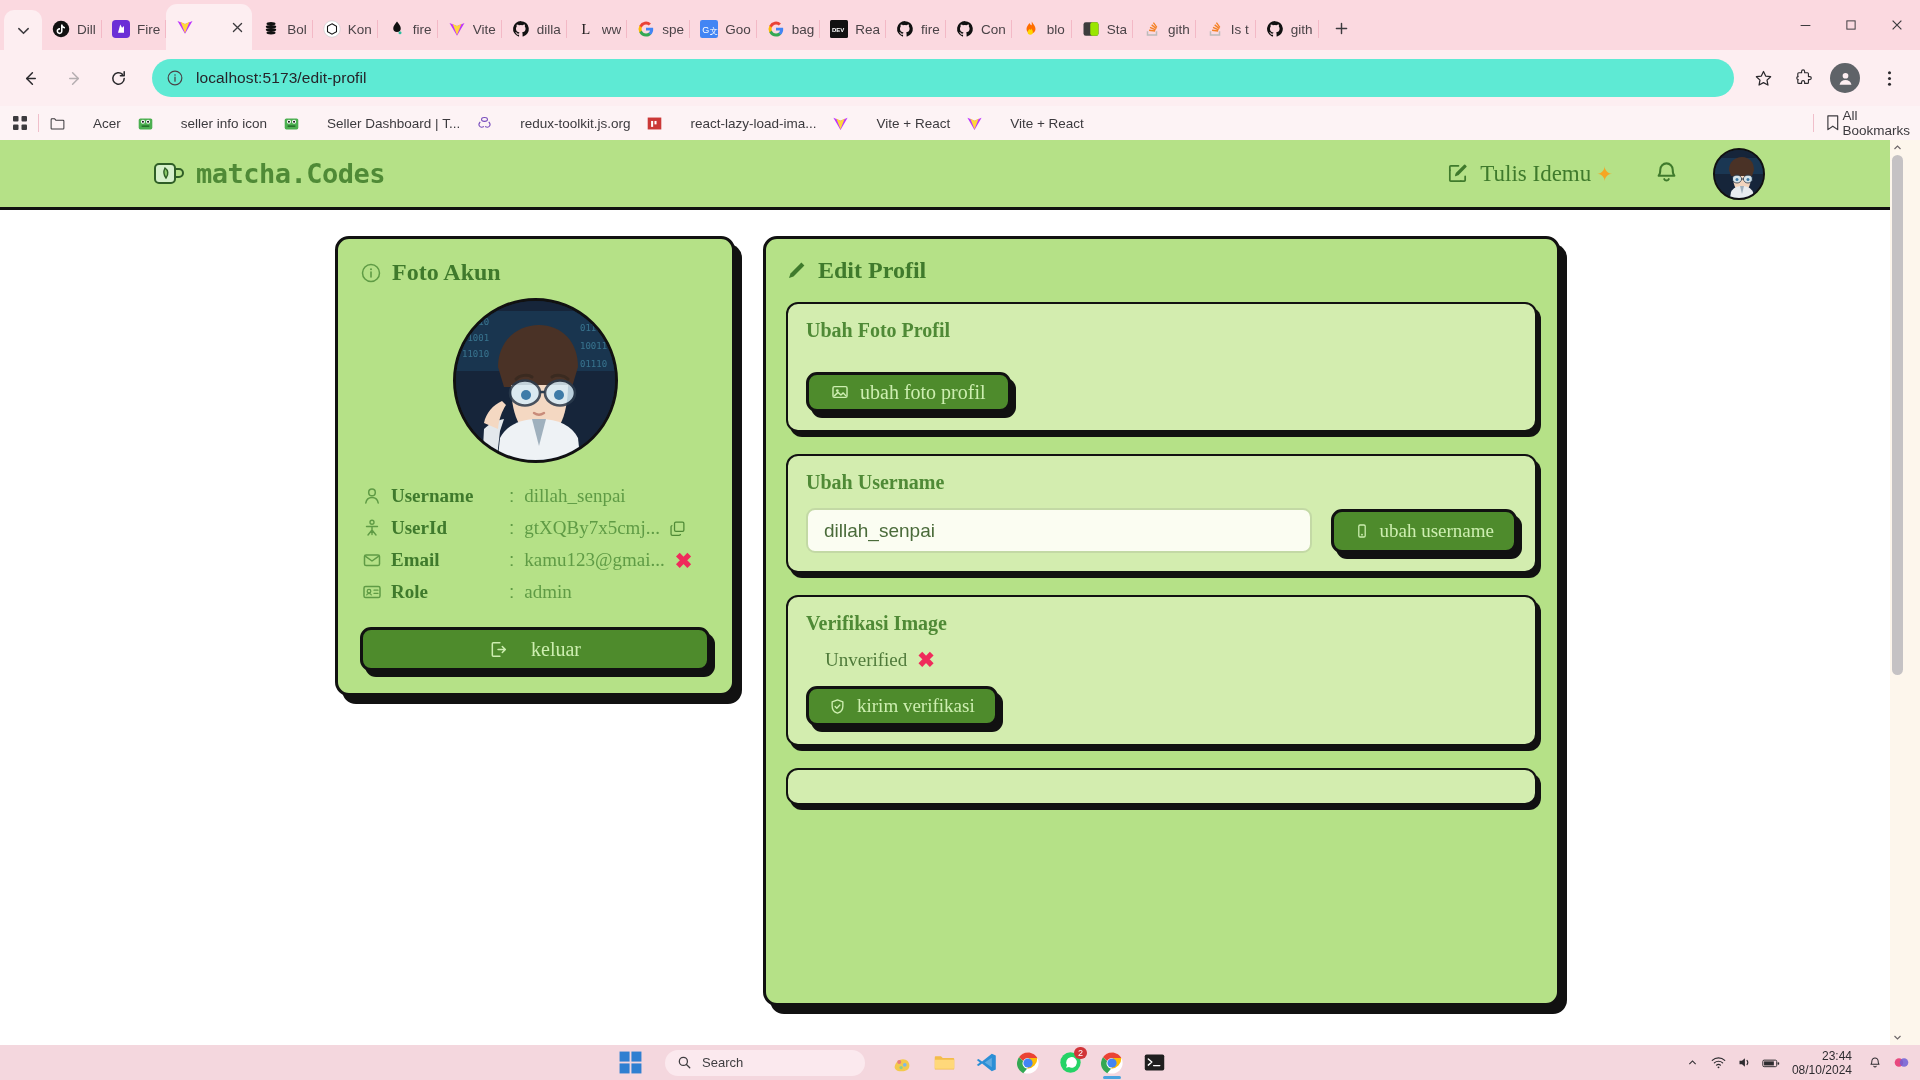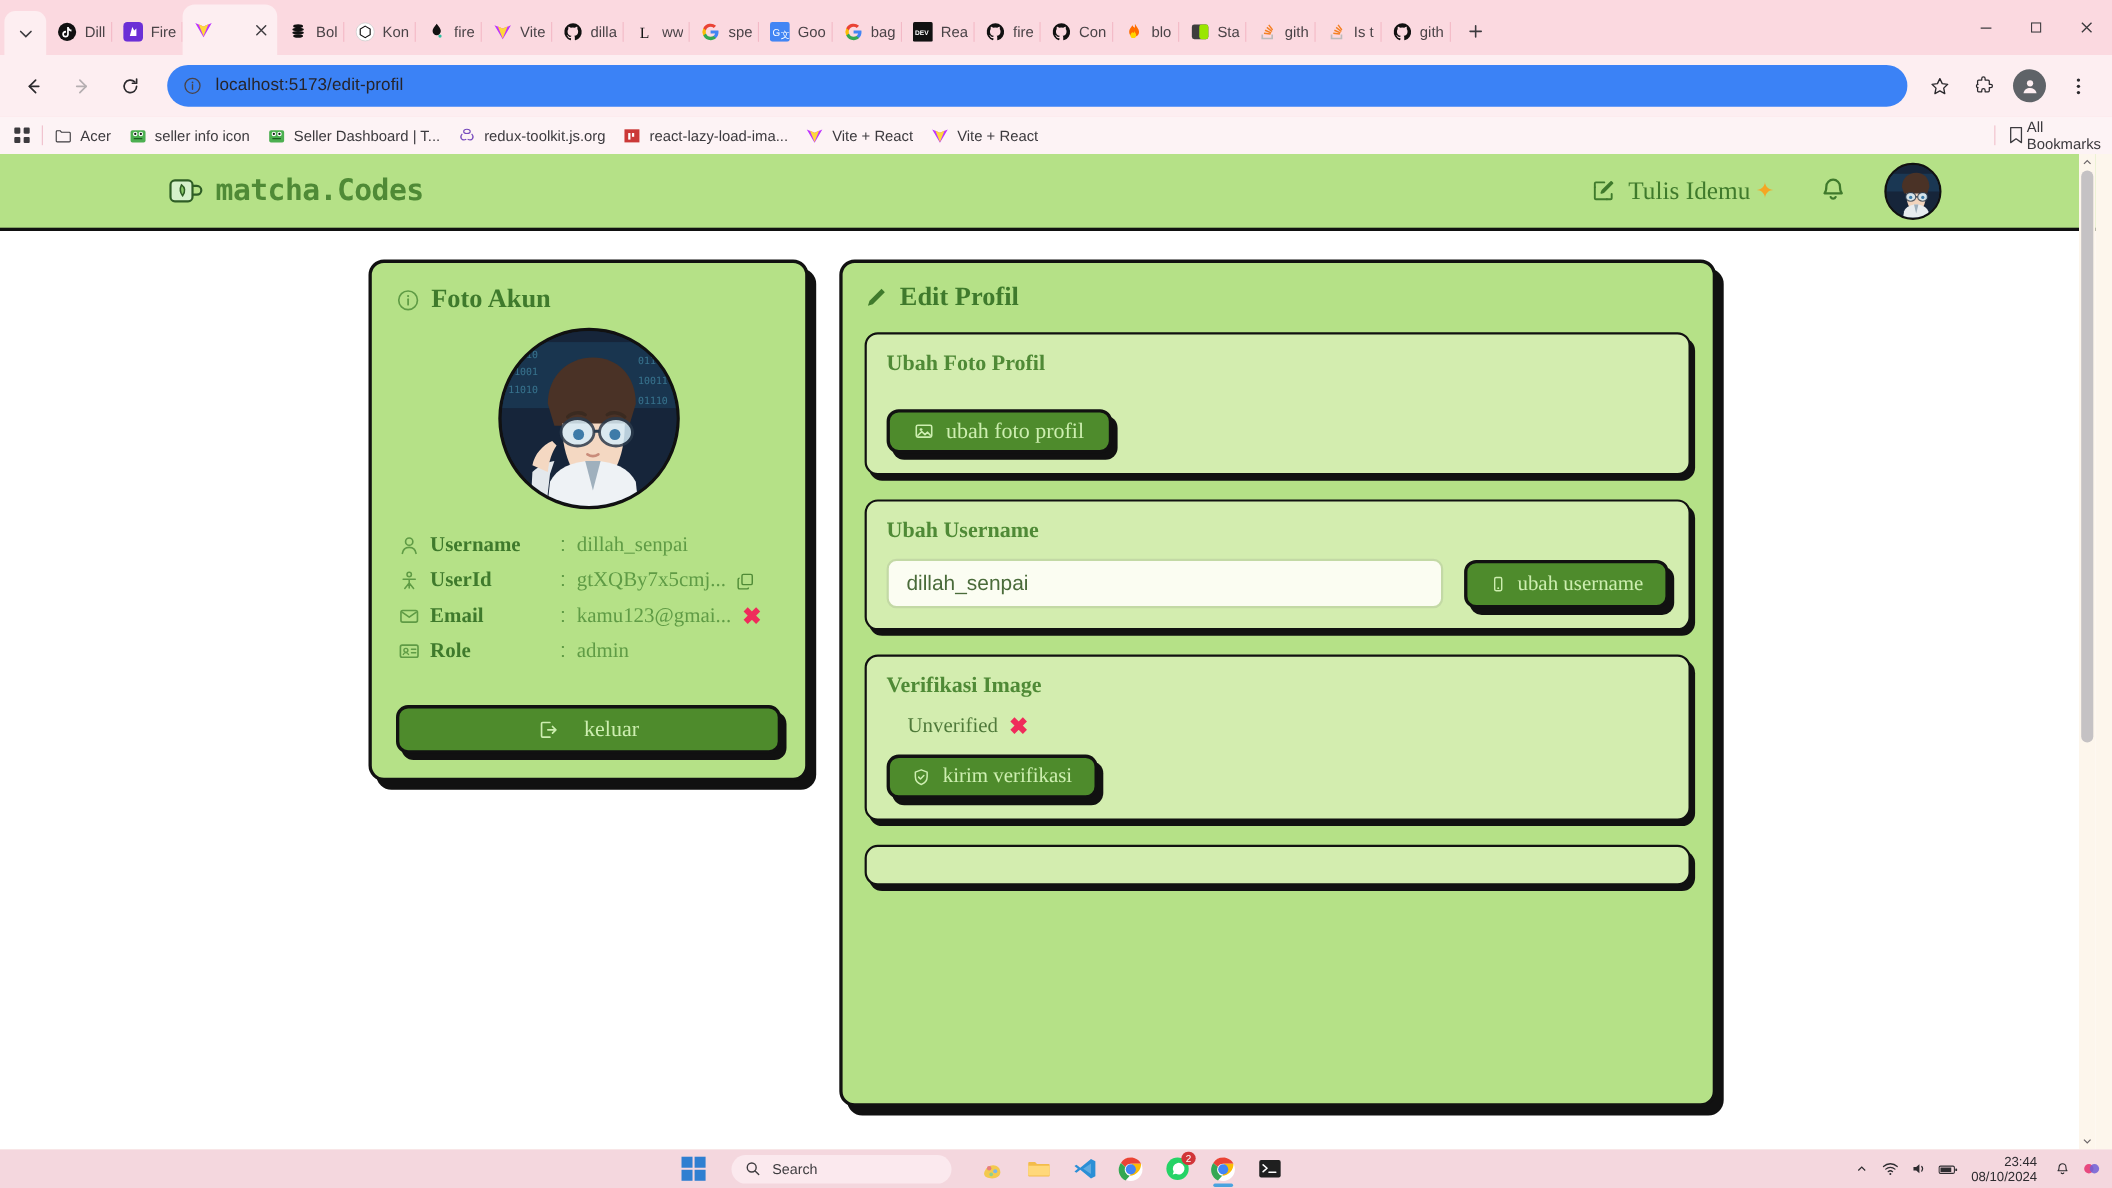--- a/index.html
+++ b/index.html
@@ -48,35 +48,35 @@
   }
   .wincontrols { display: flex; align-items: center; height: 50px; margin-left: auto; }
   .wc { width: 46px; height: 42px; display: flex; align-items: center; justify-content: center; }
 
   
   .toolbar {
     height: 56px; background: #fdeef1; display: flex; align-items: center; padding: 0 12px;
   }
   .navbtn { width: 36px; height: 36px; display:flex; align-items:center; justify-content:center; margin-right:8px; border-radius:50%; }
   .omnibox {
-    flex: 1; height: 38px; background: #3b82f6; border-radius: 19px;
+    flex: 1; height: 38px; background: #5eead4; border-radius: 19px;
     display: flex; align-items: center; padding: 0 14px; margin: 0 8px;
   }
   .omnibox .info-circle { width: 18px; height: 18px; margin-right: 12px; flex:0 0 18px; }
   .omnibox .url { font-size: 15.5px; color: #26242a; letter-spacing: .1px; }
   .tb-right { display: flex; align-items: center; }
   .tb-icon { width: 38px; height: 38px; display:flex; align-items:center; justify-content:center; margin-left:2px; border-radius:50%; }
   .avatar-btn { width: 30px; height: 30px; border-radius: 50%; background: #5f6368; display:flex;align-items:center;justify-content:center;margin:0 8px; }
 
   
   .bookmarks {
     height: 34px; background: #fdf3f5; display: flex; align-items: center; padding: 0 10px;
     font-size: 13.5px; color: #3c3a3e;
   }
-  .bm { display: flex; align-items: center; margin-right: 16px; white-space: nowrap; }
+  .bm { display: flex; align-items: center; margin-right: 16px; white-space: nowrap; gap: 20px; }
   .bm .bmi { width: 17px; height: 17px; margin-right: 7px; flex: 0 0 17px; display:block; }
   .bm-divider { width: 1px; height: 18px; background: #f0bfcb; margin: 0 10px 0 4px; }
   .bm-grid { width: 20px; height: 20px; margin-right: 4px; }
   .bm-right { margin-left: auto; display: flex; align-items: center; }
 
   
   .page { height: 905px; background: #fdf6ec; position: relative; overflow: hidden; }
   .page-scroll { width: 1905px; height: 905px; position: relative; background: #ffffff; }
 
   .site-header {
@@ -138,21 +138,21 @@
   .info-row .rv { font-family: "Liberation Serif", serif; color: #5f9b45; }
   .copy-ic { width: 17px; height: 17px; margin-left: 9px; }
   .x-mark { color: #ef2b5b; font-weight: bold; font-size: 21px; margin-left: 10px; line-height: 1; }
   .btn {
     background: #4e8b2c; color: #cdeeb0; border: 3px solid #111; border-radius: 11px;
     box-shadow: 5px 6px 0 #111; display: inline-flex; align-items: center;
     justify-content: center; font-family: "Liberation Serif", serif;
     font-size: 20px; cursor: pointer;
   }
   .btn svg { margin-right: 11px; }
-  .keluar-btn { width: 100%; height: 44px; margin-top: 28px; gap: 12px; }
+  .keluar-btn { width: 100%; height: 44px; margin-top: 14px; gap: 12px; }
 
   
   .edit-panel {
     margin-left: 28px; width: 797px; background: #b5e187;
     border: 3px solid #111; border-radius: 14px; box-shadow: 7px 8px 0 #111;
     padding: 18px 20px 20px; height: 770px; overflow: hidden;
   }
   .panel-title { display: flex; align-items: center; margin-bottom: 18px; }
   .panel-title .pi { width: 21px; height: 21px; margin-right: 11px; }
   .panel-title .pt {

